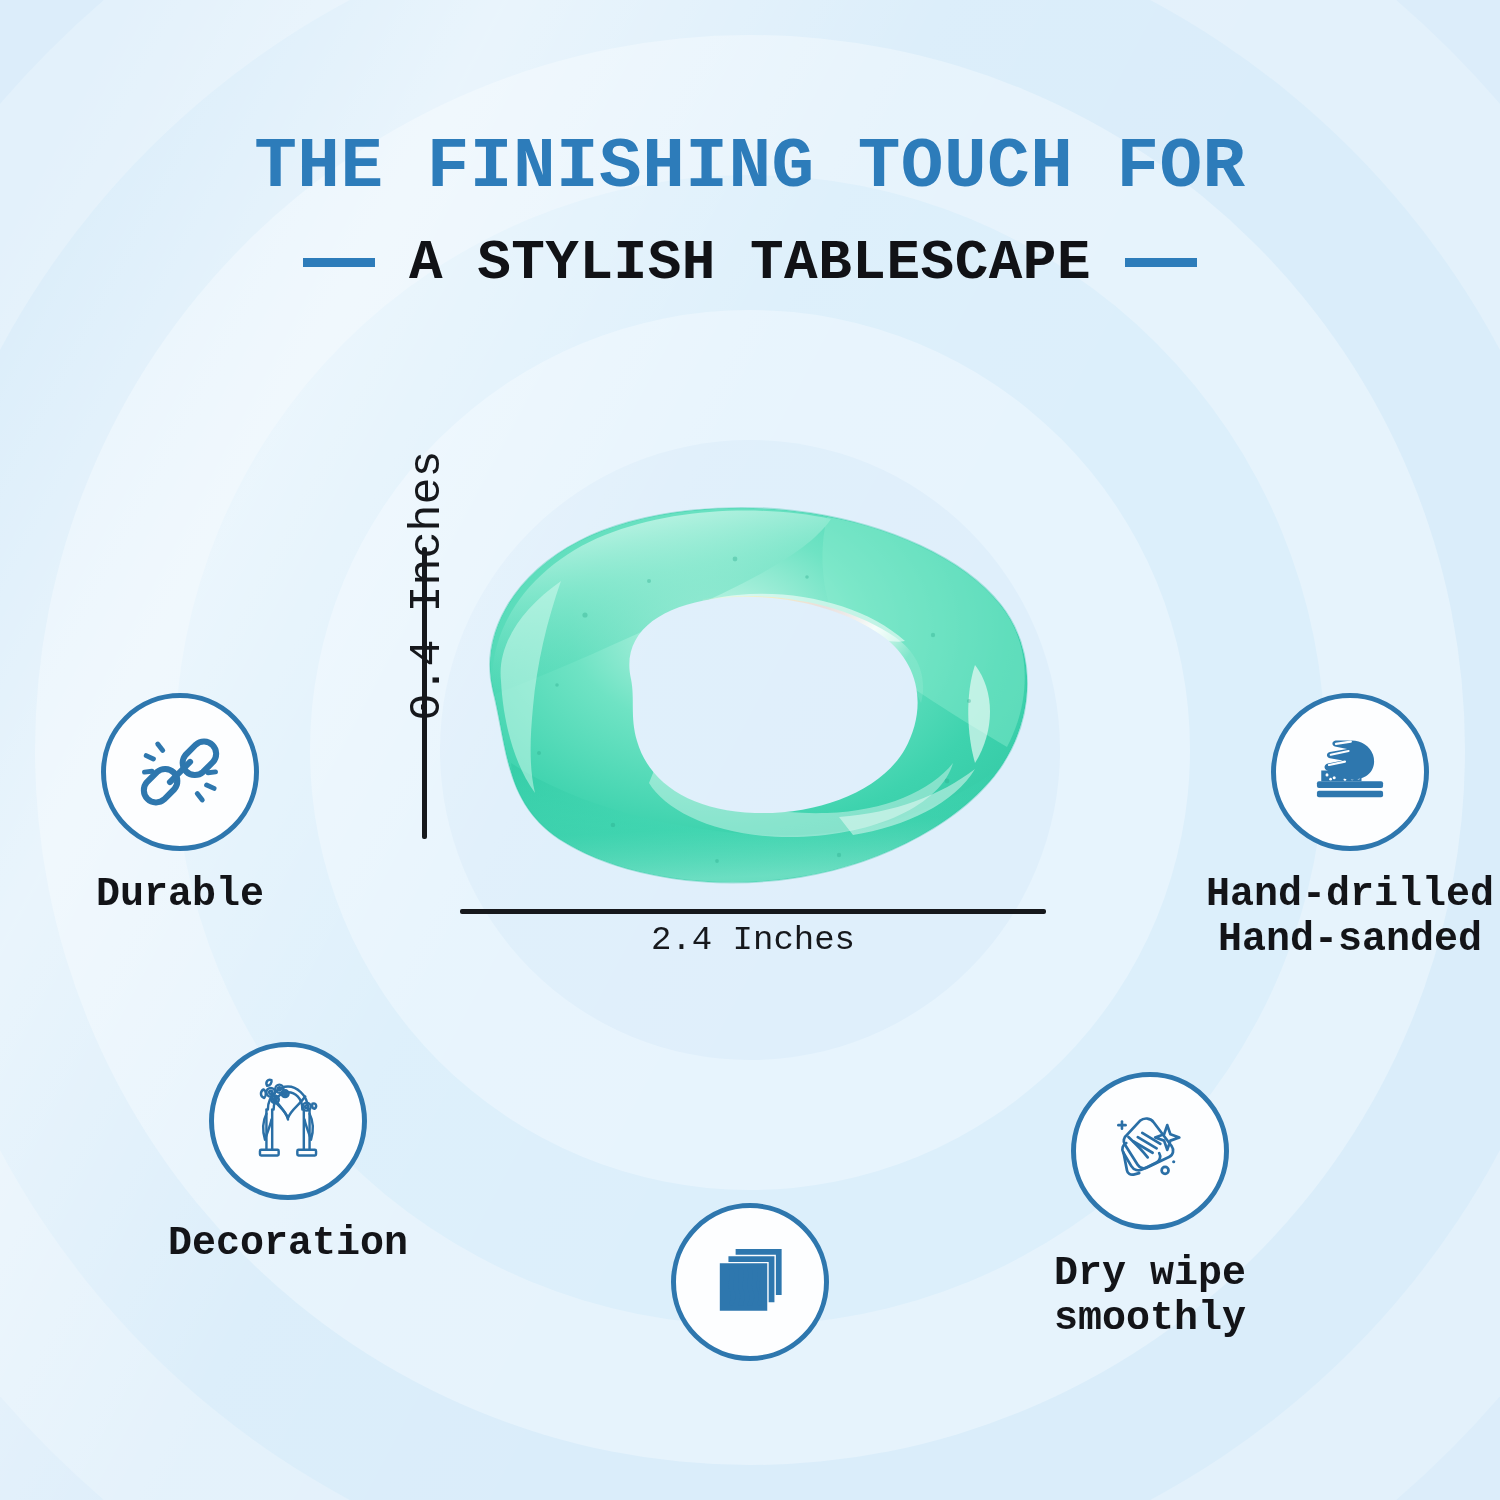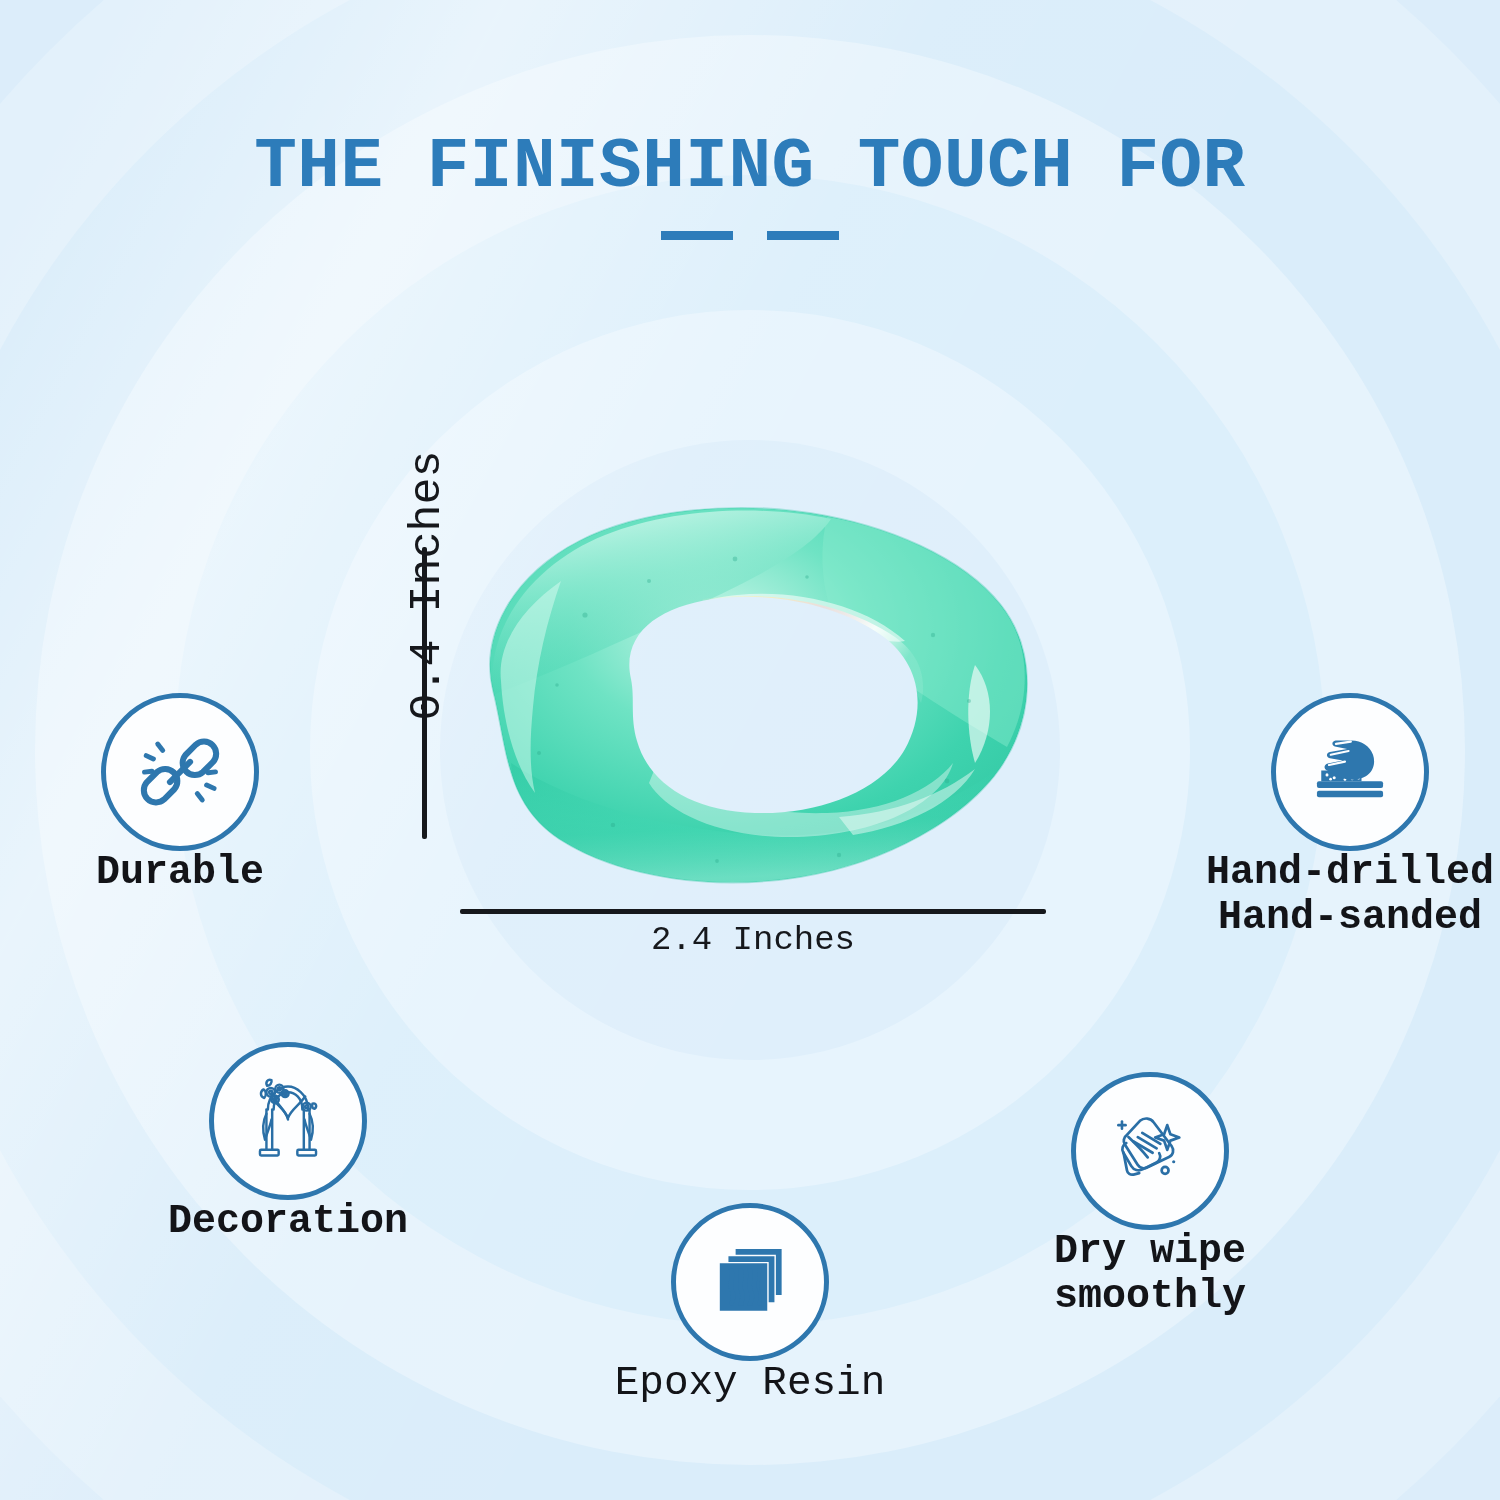--- a/index.html
+++ b/index.html
@@ -160,20 +160,21 @@
     background: #fdfeff;
     border: 5px solid #2e77ae;
     box-sizing: border-box;
     display: flex;
     align-items: center;
     justify-content: center;
     margin: 0 auto;
   }
   .badge svg { display: block; width: 92px; height: 92px; }
   .feature-label {
+    margin-top: 22px;
     font-size: 40px;
     font-weight: 700;
     color: #131418;
     line-height: 1.12;
     white-space: pre-line;
     text-align: center;
   }
   .feature-label.light {
     font-weight: 400;
     font-size: 41px;
@@ -197,20 +198,21 @@
     <div class="ring r4"></div>
     <div class="ring r5"></div>
     <div class="ring r6"></div>
     <div class="bg-sheen"></div>
   </div>
 
   <div class="heading-block">
     <h1 class="headline">THE FINISHING TOUCH FOR</h1>
     <div class="subline-row">
       <span class="sub-dash"></span>
+      <h2 class="subline">A STYLISH TABLESCAPE</h2>
       <span class="sub-dash"></span>
     </div>
   </div>
 
   <div class="product-stage">
 
     <div class="product-art">
       <svg viewBox="0 0 620 400" xmlns="http://www.w3.org/2000/svg">
         <defs>
           <radialGradient id="bodyGrad" cx="42%" cy="32%" r="78%">
@@ -434,21 +436,20 @@
         <path d="M11 19 H44 V52 H11 Z M14.5 22.5 H40.5 V48.5 H14.5 Z" fill="#2e77ae"></path>
 
         <g fill="#2e77ae">
           <path d="M17 22.5 C19.4 28 15.6 33 18 38.5 C20.2 43.5 16.8 46 17.6 48.5 L20.8 48.5 C20 46 23.4 43.5 21.2 38.5 C18.8 33 22.6 28 20.2 22.5 Z"></path>
           <path d="M23.5 22.5 C25.9 28 22.1 33 24.5 38.5 C26.7 43.5 23.3 46 24.1 48.5 L27.3 48.5 C26.5 46 29.9 43.5 27.7 38.5 C25.3 33 29.1 28 26.7 22.5 Z"></path>
           <path d="M30 22.5 C32.4 28 28.6 33 31 38.5 C33.2 43.5 29.8 46 30.6 48.5 L33.8 48.5 C33 46 36.4 43.5 34.2 38.5 C31.8 33 35.6 28 33.2 22.5 Z"></path>
           <path d="M36.5 22.5 C38.9 28 35.1 33 37.5 38.5 C39.7 43.5 36.3 46 37.1 48.5 L40.3 48.5 C39.5 46 40.5 43.5 39.2 38.5 C37.8 33 40.1 28 39.7 22.5 Z"></path>
         </g>
       </svg>
     </div>
-    <div class="feature-label light">Epoxy Resin</div>
   </div>
 
   <div class="feature" id="feat-drywipe">
     <div class="badge">
       <svg viewBox="0 0 64 64" fill="none" stroke="#2a6fa6" stroke-width="1.9" stroke-linecap="round" stroke-linejoin="round">
 
         <path d="M25 11 C28 8.5 32.5 9 34.5 12 L47 28.5
                  C49 31.2 48.2 34.8 45.2 36.2 L30 43.5
                  C27.6 44.6 24.8 43.8 23.4 41.6 L14.5 27.5
                  C13.1 25.3 13.7 22.4 15.8 21 Z"></path>

